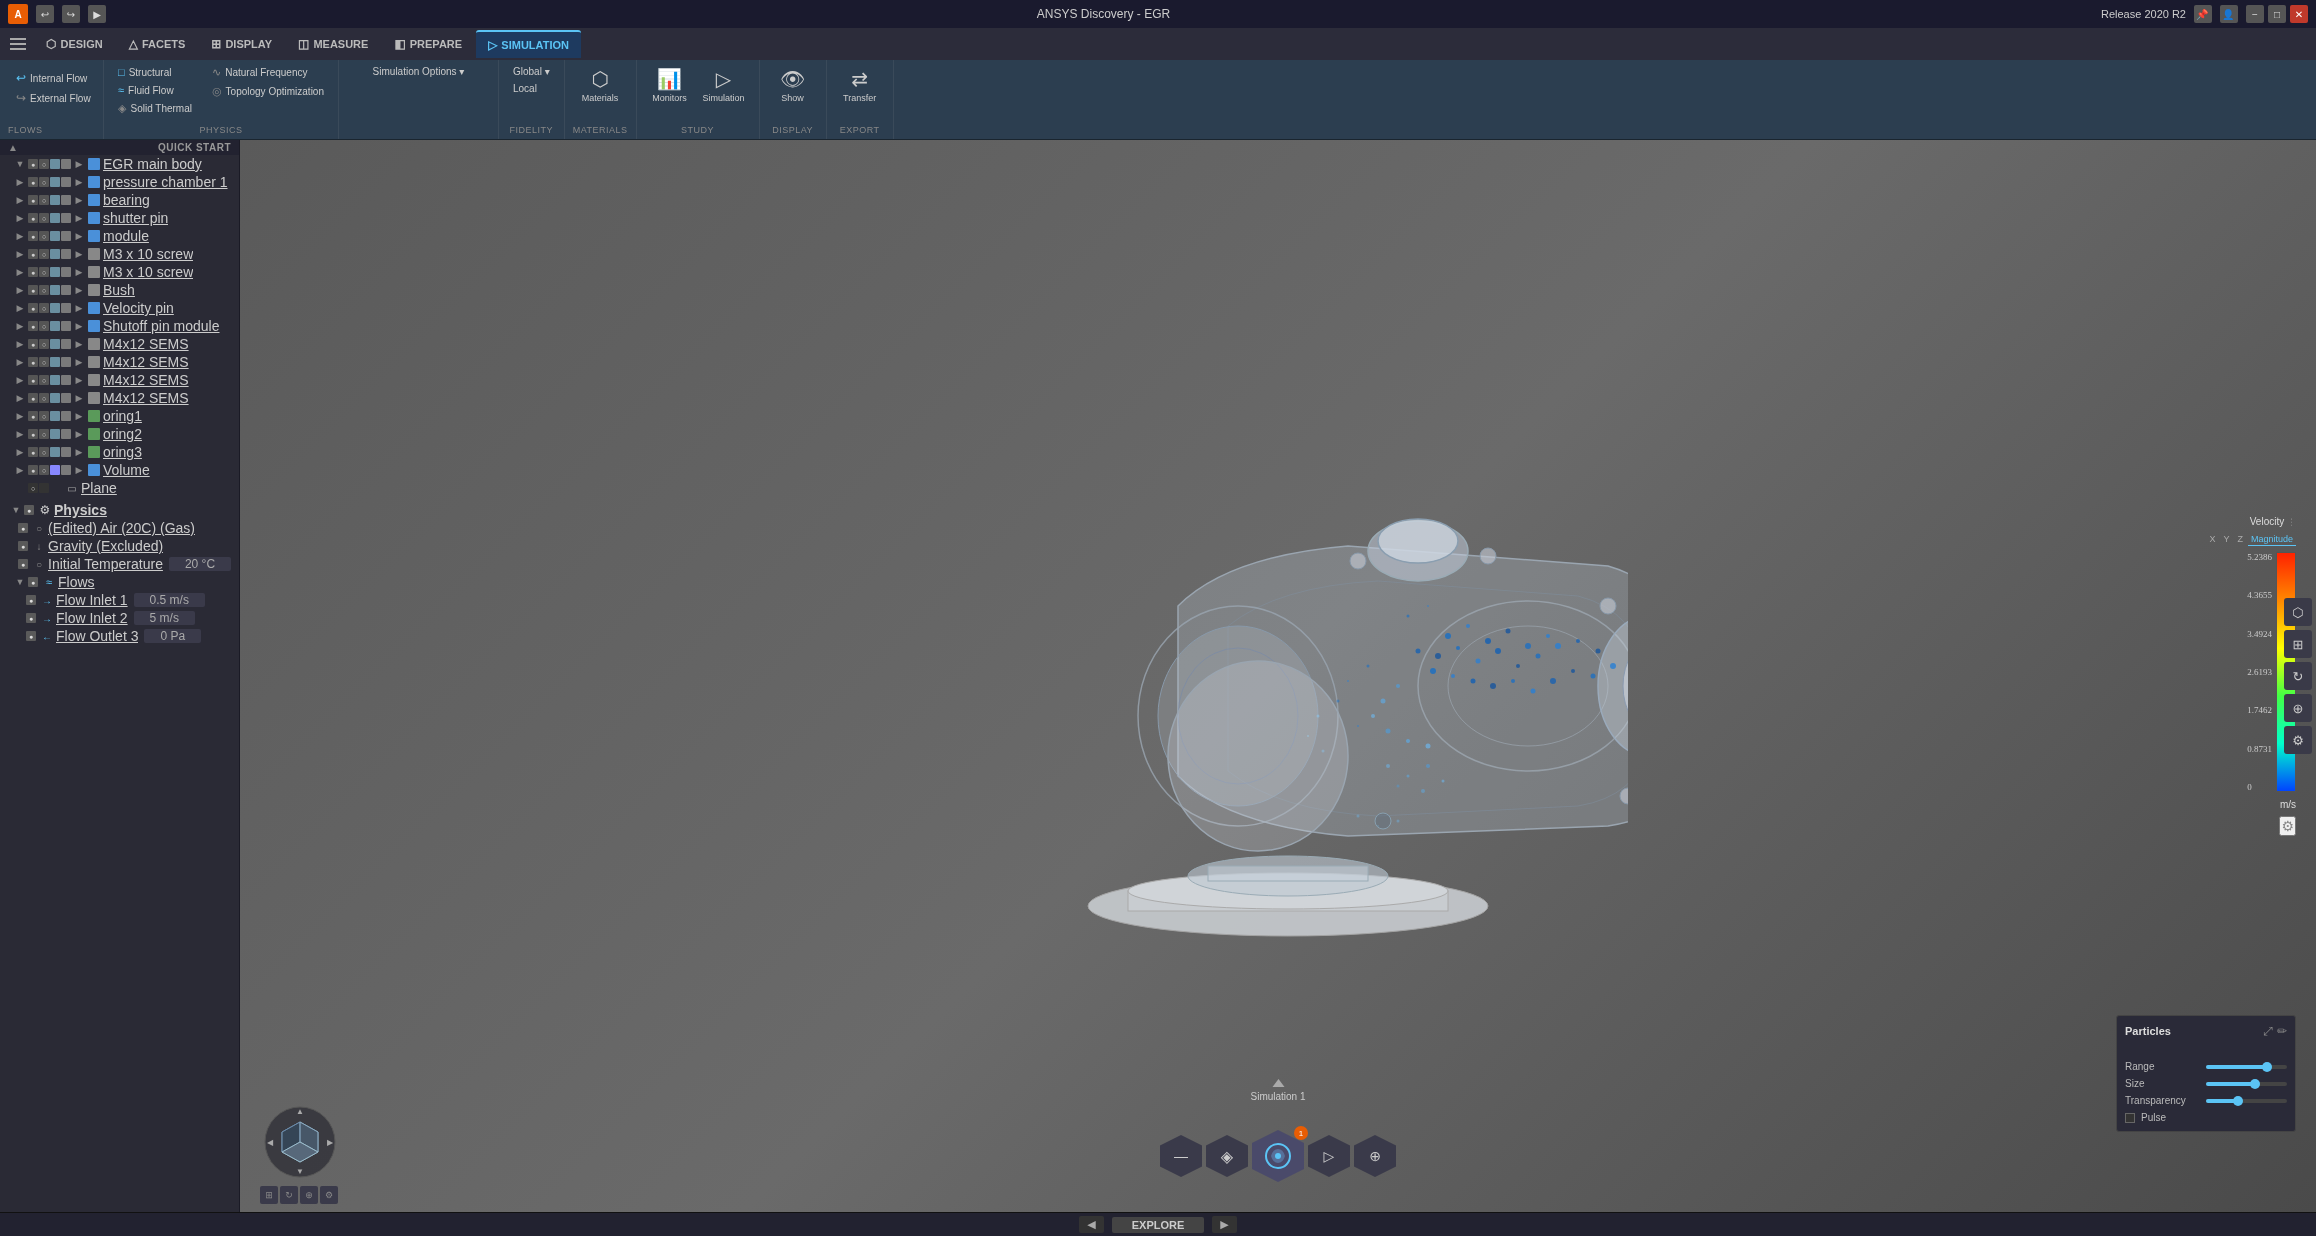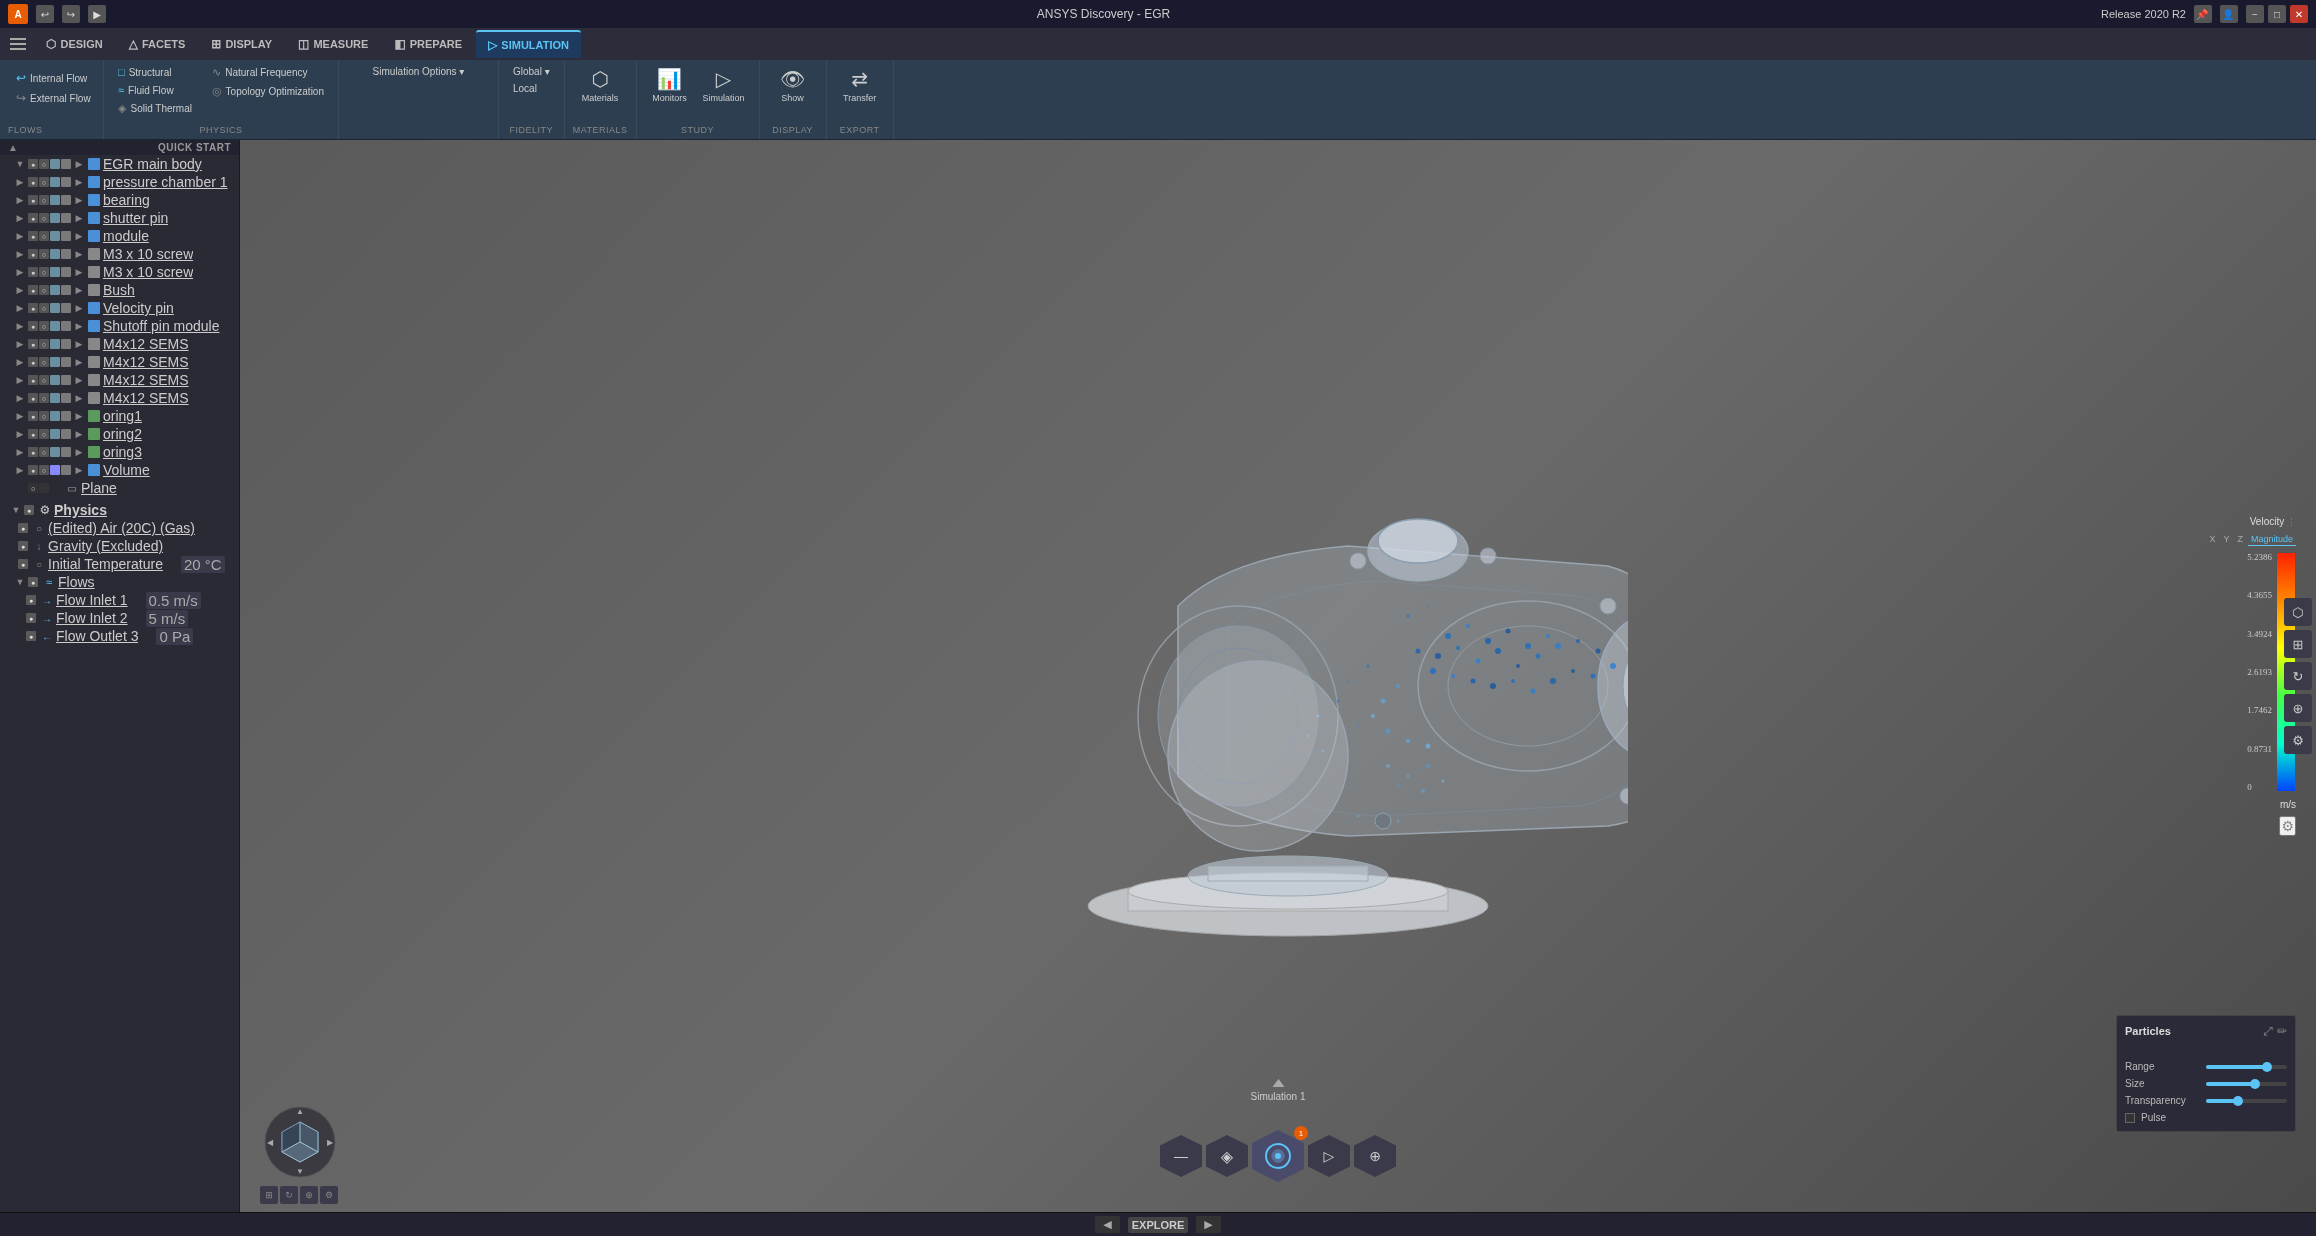--- a/index.html
+++ b/index.html
@@ -142,21 +142,21 @@
     .vis-eye { background: #555; color: #ccc; }
     .vis-lock { background: #555; color: #ccc; }
     .vis-box { background: #6a8fa0; }
     .vis-grid { background: #7a7a7a; }
     .tree-icon { width: 14px; height: 14px; display: flex; align-items: center; justify-content: center; flex-shrink: 0; }
     .part-icon { width: 12px; height: 12px; border-radius: 1px; }
     .part-icon-blue { background: #4a90d9; }
     .part-icon-gray { background: #888; }
     .part-icon-green { background: #5a9a5a; }
     .tree-label { font-size: 14px; color: #ccc; white-space: nowrap; overflow: hidden; text-overflow: ellipsis; text-decoration: underline; }
-    .tree-badge { font-size: 15px; color: #aaa; background: #3a3a4a; padding: 0 3px; border-radius: 2px; margin-left: 16px; }
+    .tree-badge { font-size: 12px; color: #aaa; background: #3a3a4a; padding: 0 16px; border-radius: 2px; margin-left: 4px; }
 
     
     #viewport {
       flex: 1;
       background: linear-gradient(135deg, #5a5a5a 0%, #6a6a6a 50%, #4a4a4a 100%);
       position: relative;
       overflow: hidden;
     }
 
     
@@ -231,21 +231,21 @@
       height: 24px;
       background: #222230;
       display: flex;
       align-items: center;
       justify-content: center;
       border-top: 1px solid #111;
       position: relative;
     }
     .bottom-explore { display: flex; align-items: center; gap: 8px; }
     .explore-nav-btn { background: #333; border: none; color: #aaa; cursor: pointer; padding: 2px 8px; font-size: 11px; border-radius: 2px; }
-    .explore-label { font-size: 11px; color: #ccc; font-weight: 600; background: #444; padding: 2px 4px; border-radius: 2px; }
+    .explore-label { font-size: 11px; color: #ccc; font-weight: 600; background: #444; padding: 2px 20px; border-radius: 2px; }
 
     
     #nav-cube {
       position: absolute;
       bottom: 30px;
       left: 20px;
       width: 80px;
       height: 80px;
     }
 

